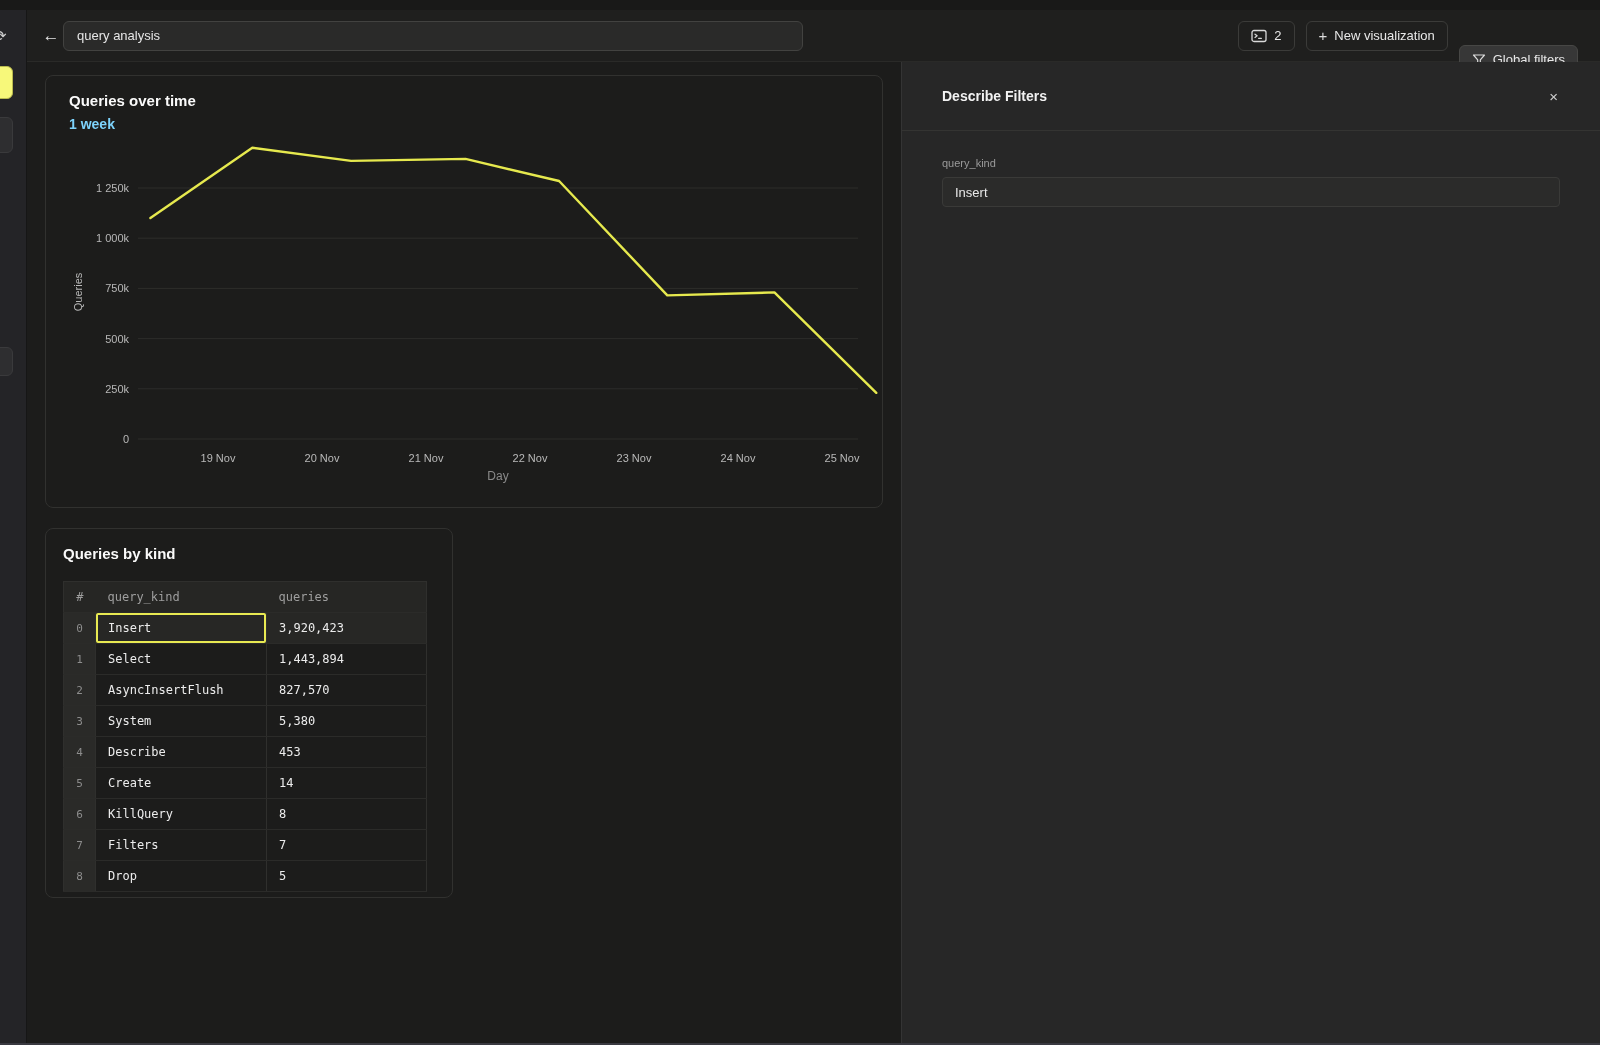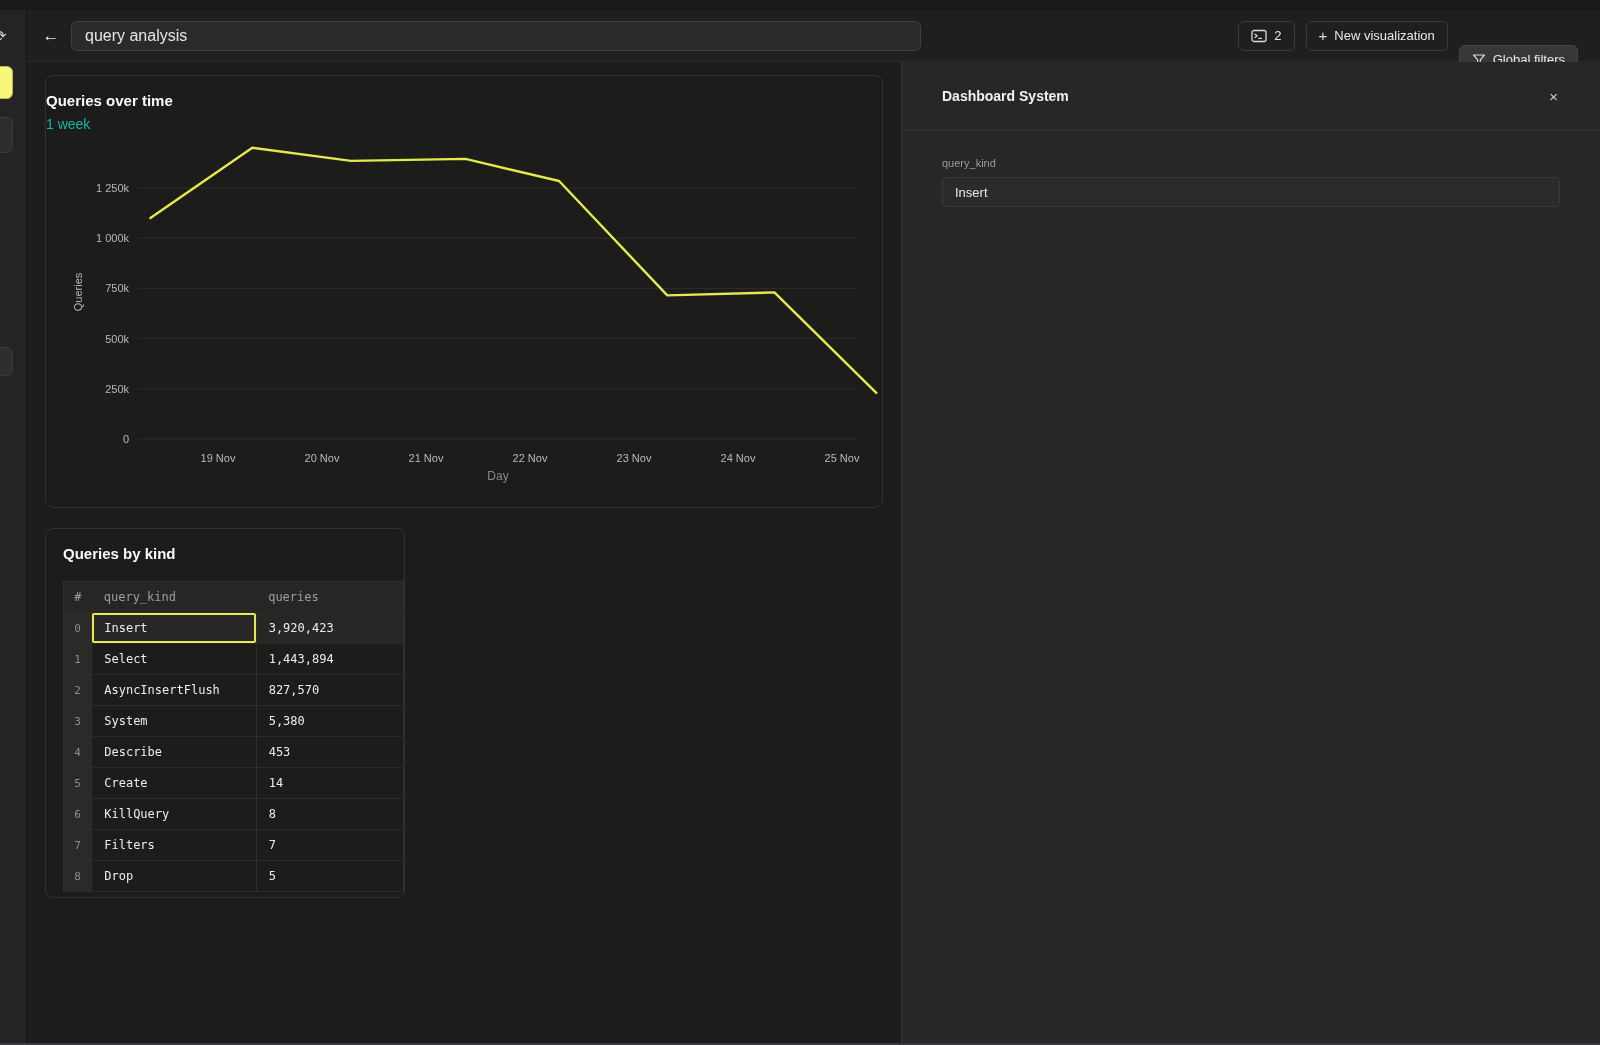--- a/index.html
+++ b/index.html
@@ -21,40 +21,40 @@
   .swatch-active { height:33px; margin-top:4px; background:#f7f87a; border:1px solid #b9ba4e; }
   .swatch-dim { height:36px; margin-top:18px; background:#2e2e30; border:1px solid #3a3a3c; }
   .swatch-dim2 { height:29px; margin-top:194px; background:#2e2e30; border:1px solid #3a3a3c; }
 
   
   .right-col { display:flex; flex-direction:column; flex:1; min-width:0; }
 
   
   .topbar { height:52px; background:#1f1f1e; border-bottom:1px solid #2a2a28; display:flex; align-items:center; padding:0 22px 0 12px; flex:none; }
   .back-btn { width:24px; height:24px; display:flex; align-items:center; justify-content:center; font-size:17px; color:#e3e3e3; cursor:pointer; background:none; border:none; }
-  .title-input { margin-left:8px; width:850px; height:30px; background:#2a2a29; border:1px solid #424240; border-radius:6px; color:#e6e6e6; font-size:16px; padding:0 13px; font-family:"Liberation Sans",sans-serif; }
+  .title-input { margin-left:0; width:740px; height:30px; background:#2a2a29; border:1px solid #424240; border-radius:6px; color:#e6e6e6; font-size:13px; padding:0 13px; font-family:"Liberation Sans",sans-serif; }
   .topbar-spacer { flex:1; }
   .btn { height:30px; border:1px solid #3b3b39; border-radius:6px; background:transparent; color:#e8e8e8; font-size:13px; display:flex; align-items:center; gap:7px; padding:0 12px; cursor:pointer; font-family:"Liberation Sans",sans-serif; white-space:nowrap; }
   .btn + .btn { margin-left:11px; }
   .btn-global { background:#373737; border-color:#474745;margin-top:48px; }
   .icon-svg { display:block; }
   .plus-glyph { font-size:15px; color:#dcdcdc; line-height:1; }
 
   
   .content-row { display:flex; flex:1; min-height:0; }
   .main-area { width:874px; flex:none; background:#1c1c1b; }
   .card { border:1px solid #31312f; border-radius:8px; background:#1c1c1b; }
   .chart-card { width:838px; height:433px; margin:13px 0 0 18px; position:relative; }
-  .card-titles { position:absolute; top:16px; left:0; z-index:2; }
+  .card-titles { position:absolute; top:16px; left:23px; z-index:2; }
   .card-title { font-size:15px; font-weight:bold; color:#fafafa; }
-  .card-subtitle { font-size:14px; font-weight:normal; color:#14b8a6; margin-top:7px; }
+  .card-subtitle { font-size:14px; font-weight:bold; color:#7dd3fc; margin-top:7px; }
   .chart-svg { position:absolute; inset:0; }
 
   
-  .table-card { width:360px; height:370px; margin:20px 0 0 18px; padding:16px 0 0 17px; }
+  .table-card { width:408px; height:370px; margin:20px 0 0 18px; padding:16px 0 0 17px; }
   .table-title { font-size:15px; font-weight:bold; color:#fafafa; }
   table.qtable { border-collapse:collapse; margin-top:19px; font-family:"DejaVu Sans Mono", monospace; font-size:12px; border:1px solid #2f2f2d; }
   .qtable th, .qtable td { height:31px; border-bottom:1px solid #2b2b29; vertical-align:middle; }
   .qtable th { background:#262624; color:#9e9e9e; font-weight:normal; text-align:left; }
   .col-idx { width:32px; text-align:center !important; }
   .col-kind { width:171px; padding-left:12px; }
   .col-val { width:160px; padding-left:12px; }
   .qtable td.col-idx { background:#2a2a28; color:#8d8d8d; font-size:11px; }
   .qtable td.col-kind, .qtable td.col-val { color:#ececec; border-left:1px solid #2f2f2d; }
   .qtable tr.selected-row td.col-kind, .qtable tr.selected-row td.col-val { background:#272725; }
@@ -214,21 +214,21 @@
                   <td class="col-val">5</td>
                 </tr>
               </tbody>
           </table>
         </div>
 
       </div>
 
       <div class="filters-panel">
         <div class="panel-header">
-          <span class="panel-title">Dashboard System</span>
+          <span class="panel-title">Describe Filters</span>
           <button class="panel-close">
             <span>×</span>
           </button>
         </div>
         <div class="filter-group">
           <label class="filter-label">query_kind</label>
           <input class="filter-input" value="Insert" style="">
         </div>
       </div>
     </div>

